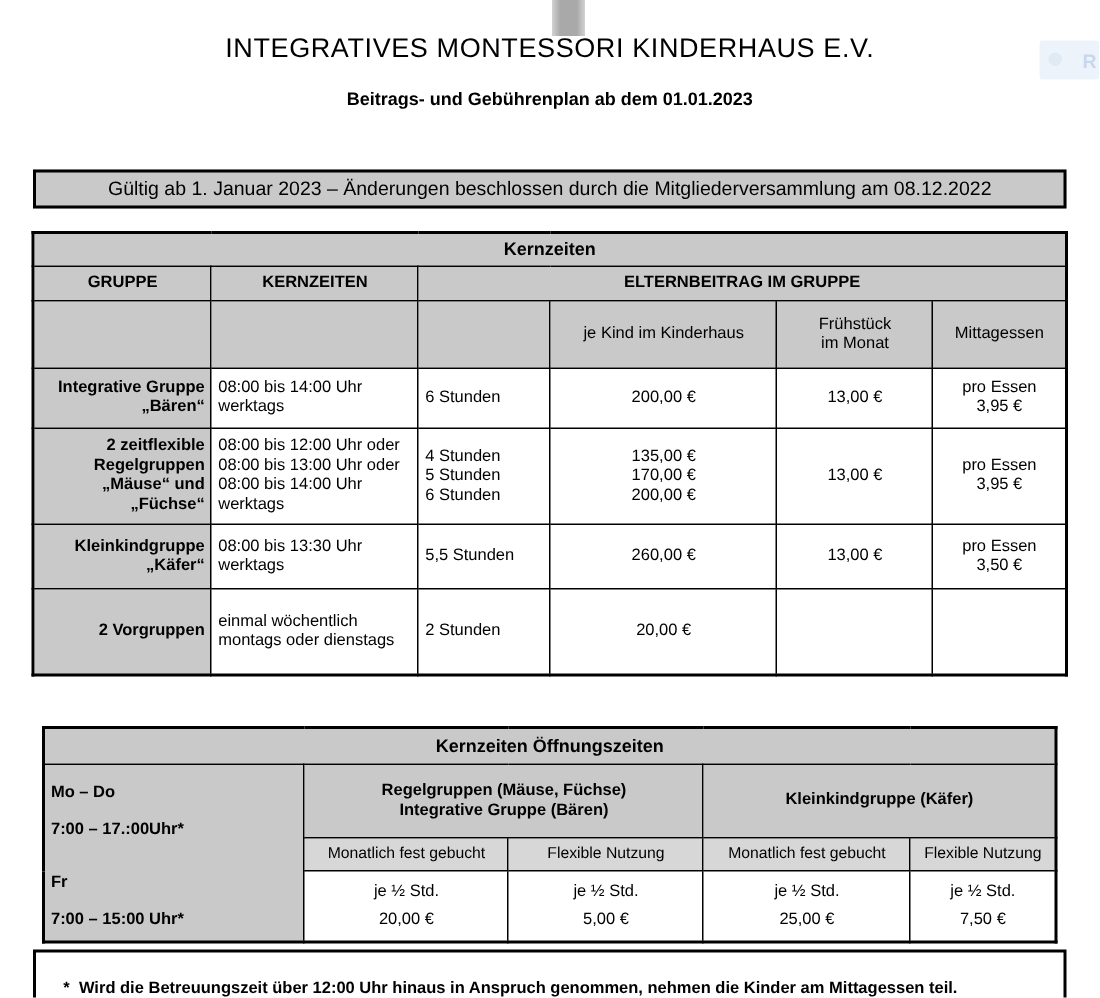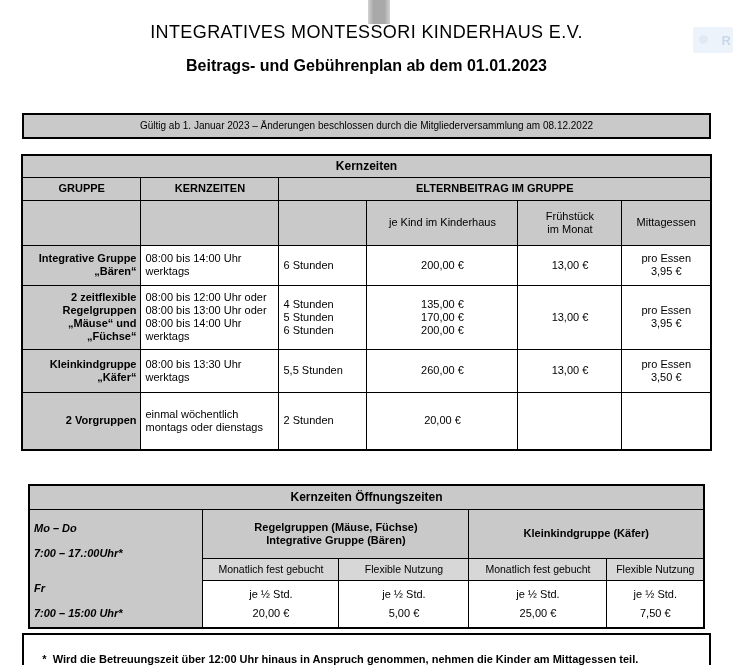--- a/index.html
+++ b/index.html
@@ -14,47 +14,47 @@
   .gray-marker{position:absolute;left:368px;top:0;width:22px;height:24px;
     background:linear-gradient(90deg,#d2d2d2 0%,#a9a9a9 25%,#a9a9a9 75%,#d2d2d2 100%);}
   .overlay-badge{position:absolute;right:0;top:27px;width:40px;height:26px;
     background:var(--badge-blue,#edf3fb);border-radius:2px;
     display:flex;align-items:center;justify-content:flex-end;
     color:#c9d7ea;font-size:13px;font-weight:bold;box-sizing:border-box;padding-right:2px;}
   .badge-dot{position:absolute;left:6px;top:8px;width:9px;height:9px;border-radius:50%;background:#e0eaf5;}
 
   
   .org-title{padding-top:23px;text-align:center;font-size:18px;letter-spacing:.4px;line-height:19px;}
-  .doc-title{margin-top:14px;text-align:center;font-size:16px;font-weight:bold;line-height:20px;}
+  .doc-title{margin-top:14px;text-align:center;font-size:12px;font-weight:bold;line-height:20px;}
 
   
   .banner{width:685px;margin:37px auto 0;border:2px solid #000;
     background:var(--header-gray,#c9c9c9);text-align:center;
-    font-size:10px;line-height:14px;padding:4px 0;}
+    font-size:13px;line-height:14px;padding:4px 0;}
 
   
   table{border-collapse:collapse;table-layout:fixed;font-size:11px;line-height:13px;}
   table.t1{width:689px;margin:15px auto 0;border:2px solid #000;}
   table.t2{width:675px;margin:33px auto 0;border:2px solid #000;}
   .t1 td,.t2 td{border:1px solid #000;padding:1px 4px;vertical-align:middle;overflow:hidden;}
   .gray{background:var(--header-gray,#c9c9c9);}
   .lgray{background:var(--subheader-gray,#d7d7d7);}
   .bold{font-weight:bold;text-align:right;}
   .center{text-align:center;}
   .pre{white-space:pre-line;}
   .t-title{font-size:12px;}
   .pad{padding-left:7px;}
   .pad2{padding-left:14px;}
   tr.h22{height:22px;} tr.h23{height:23px;} tr.h45{height:45px;} tr.h40{height:40px;}
   tr.h64{height:64px;} tr.h43{height:43px;} tr.h58{height:58px;}
   tr.h24{height:24px;} tr.h46{height:46px;} tr.h21{height:21px;} tr.h44{height:44px;}
 
   
   .t2 .sub{font-size:10.5px;}
-  .schedule-cell{vertical-align:top;padding-left:19px;font-style:italic;}
+  .schedule-cell{vertical-align:top;padding-left:19px;}
   .sched-line{font-weight:bold;line-height:25px;font-size:11px;}
   .block1{margin-top:5px;}
   .block2{margin-top:10px;}
   .val-line{line-height:19px;}
   .val-top{margin-top:1px;}
 
   
   .footnote{width:673px;margin:4px auto 0;border:2px solid #000;
     font-weight:bold;font-size:11px;line-height:13px;padding:5px 6px;white-space:pre-wrap;}
 </style>

